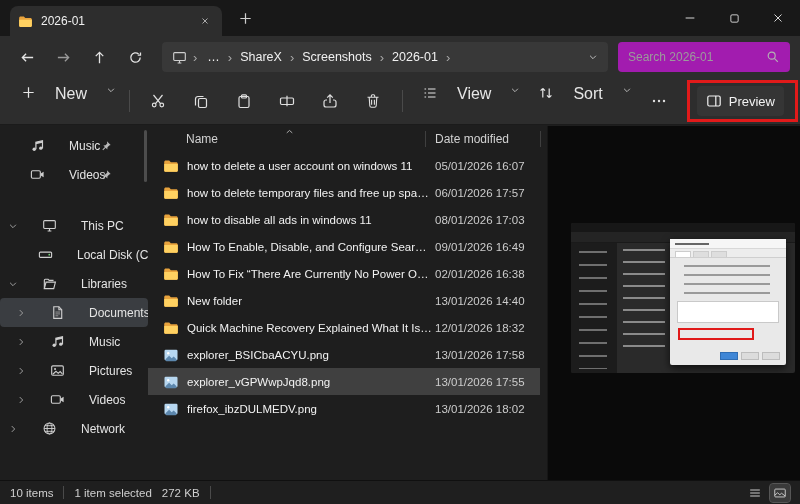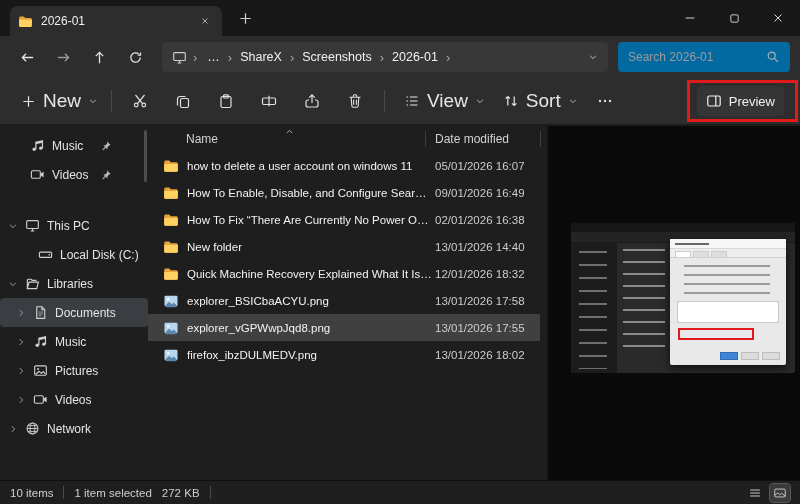--- a/index.html
+++ b/index.html
@@ -22,42 +22,42 @@
   .nav-btn{width:34px;height:34px;display:flex;align-items:center;justify-content:center;color:#e3e3e3;border-radius:4px}
   .nav-btn.dim{color:#9a9a9a}
   .addressbar{flex:1;height:30px;background:#383838;border-radius:4px;margin:0 8px;display:flex;
     align-items:center;padding:0 10px;gap:2px;min-width:0}
   .addr-icon{display:flex;color:#cfcfcf;margin-right:2px}
   .crumbs{display:flex;align-items:center;min-width:0}
   .crumb-wrap{display:flex;align-items:center}
   .crumb{padding:3px 6px;border-radius:3px;color:#f0f0f0;white-space:nowrap;font-size:12.5px}
   .crumb-sep{color:#a8a8a8;padding:0 2px;font-size:13px}
   .addr-chev{margin-left:auto;color:#bdbdbd;display:flex}
-  .searchbox{width:172px;height:30px;background:#0369a1;border-radius:4px;display:flex;align-items:center;padding:0 10px;gap:6px}
+  .searchbox{width:172px;height:30px;background:#a21caf;border-radius:4px;display:flex;align-items:center;padding:0 10px;gap:6px}
   .searchbox input{flex:1;background:transparent;border:none;outline:none;color:#cfcfcf;font-size:12px;font-family:inherit;min-width:0}
   .searchbox input::placeholder{color:#9b9b9b}
   .search-ico{color:#b3b3b3;display:flex}
 
   
   .toolbar{height:47px;background:#2d2d2d;border-bottom:1px solid #1b1b1b;display:flex;align-items:center;padding-left:12px;position:relative}
-  .tb-btn{display:flex;align-items:center;gap:7px;height:32px;padding:0 9px;border-radius:4px;color:#e6e6e6;font-size:19px;white-space:nowrap}
+  .tb-btn{display:flex;align-items:flex-start;gap:19px;height:32px;padding:0 9px;border-radius:4px;color:#e6e6e6;font-size:16px;white-space:nowrap}
   .tb-ico{width:36px;height:32px;display:flex;align-items:center;justify-content:center;color:#e0e0e0;border-radius:4px;margin-right:7px}
   .tb-div{width:1px;height:22px;background:#4a4a4a;margin:0 10px 0 4px}
   .chev{display:flex;color:#b5b5b5}
   .iwrap{display:flex}
   .spacer{flex:1}
   .preview-wrap{position:relative;height:30px;display:flex;align-items:center;margin-right:12px;padding:0 4px}
   .annotation-box{position:absolute;left:-6px;top:-6px;right:-10px;bottom:-6px;border:3px solid #e11a1a;pointer-events:none}
   .preview-btn{display:flex;align-items:center;gap:7px;height:30px;padding:0 9px;border-radius:4px;color:#f2f2f2;font-size:13px;background:#353535}
 
   
   .content{position:absolute;top:126px;bottom:24px;left:0;right:0;display:flex;background:#1e1e1e}
 
   .sidebar{width:148px;position:relative;padding-top:5px;flex:none}
-  .side-item{height:29px;display:flex;align-items:center;gap:5px;padding-left:8px;position:relative;border-radius:4px;font-size:12px;color:#e4e4e4}
+  .side-item{height:29px;display:flex;align-items:center;gap:22px;padding-left:8px;position:relative;border-radius:4px;font-size:12px;color:#e4e4e4}
   .chevslot{width:12px;display:flex;color:#9d9d9d;flex:none}
   .s-icon{width:17px;display:flex;flex:none}
   .s-label{white-space:nowrap;overflow:hidden}
   .pin{display:none}
   .side-item.pinned .pin{display:flex;position:absolute;right:36px}
   .side-item.ind-1{padding-left:30px}
   .side-item.ind-1.has-chev{padding-left:16px}
   .side-item.ind-2{padding-left:38px}
   .side-item.selected{background:#3a3d41}
   .sidebar > div.side-item:nth-of-type(3){margin-top:22px}
@@ -525,21 +525,41 @@
             <span class="f-icon">
               <svg width="16" height="16" viewBox="0 0 16 16">
                 <path d="M1.2 4.2c0-.9.7-1.6 1.6-1.6h3.4l1.6 1.6h5.4c.9 0 1.6.7 1.6 1.6v6.4c0 .9-.7 1.6-1.6 1.6H2.8c-.9 0-1.6-.7-1.6-1.6z" fill="#e8a33d"></path>
                 <path d="M1.2 6h13.6v6.2c0 .9-.7 1.6-1.6 1.6H2.8c-.9 0-1.6-.7-1.6-1.6z" fill="#ffd161"></path>
               </svg>
             </span>
             <span class="f-name">how to delete a user account on windows 11</span>
             <span class="f-date">05/01/2026 16:07</span>
           </div>
 
-
+          <div class="file-row">
+            <span class="f-icon">
+              <svg width="16" height="16" viewBox="0 0 16 16">
+                <path d="M1.2 4.2c0-.9.7-1.6 1.6-1.6h3.4l1.6 1.6h5.4c.9 0 1.6.7 1.6 1.6v6.4c0 .9-.7 1.6-1.6 1.6H2.8c-.9 0-1.6-.7-1.6-1.6z" fill="#e8a33d"></path>
+                <path d="M1.2 6h13.6v6.2c0 .9-.7 1.6-1.6 1.6H2.8c-.9 0-1.6-.7-1.6-1.6z" fill="#ffd161"></path>
+              </svg>
+            </span>
+            <span class="f-name">how to delete temporary files and free up spac...</span>
+            <span class="f-date">06/01/2026 17:57</span>
+          </div>
+
+          <div class="file-row">
+            <span class="f-icon">
+              <svg width="16" height="16" viewBox="0 0 16 16">
+                <path d="M1.2 4.2c0-.9.7-1.6 1.6-1.6h3.4l1.6 1.6h5.4c.9 0 1.6.7 1.6 1.6v6.4c0 .9-.7 1.6-1.6 1.6H2.8c-.9 0-1.6-.7-1.6-1.6z" fill="#e8a33d"></path>
+                <path d="M1.2 6h13.6v6.2c0 .9-.7 1.6-1.6 1.6H2.8c-.9 0-1.6-.7-1.6-1.6z" fill="#ffd161"></path>
+              </svg>
+            </span>
+            <span class="f-name">how to disable all ads in windows 11</span>
+            <span class="f-date">08/01/2026 17:03</span>
+          </div>
 
           <div class="file-row">
             <span class="f-icon">
               <svg width="16" height="16" viewBox="0 0 16 16">
                 <path d="M1.2 4.2c0-.9.7-1.6 1.6-1.6h3.4l1.6 1.6h5.4c.9 0 1.6.7 1.6 1.6v6.4c0 .9-.7 1.6-1.6 1.6H2.8c-.9 0-1.6-.7-1.6-1.6z" fill="#e8a33d"></path>
                 <path d="M1.2 6h13.6v6.2c0 .9-.7 1.6-1.6 1.6H2.8c-.9 0-1.6-.7-1.6-1.6z" fill="#ffd161"></path>
               </svg>
             </span>
             <span class="f-name">How To Enable, Disable, and Configure Search I...</span>
             <span class="f-date">09/01/2026 16:49</span>

